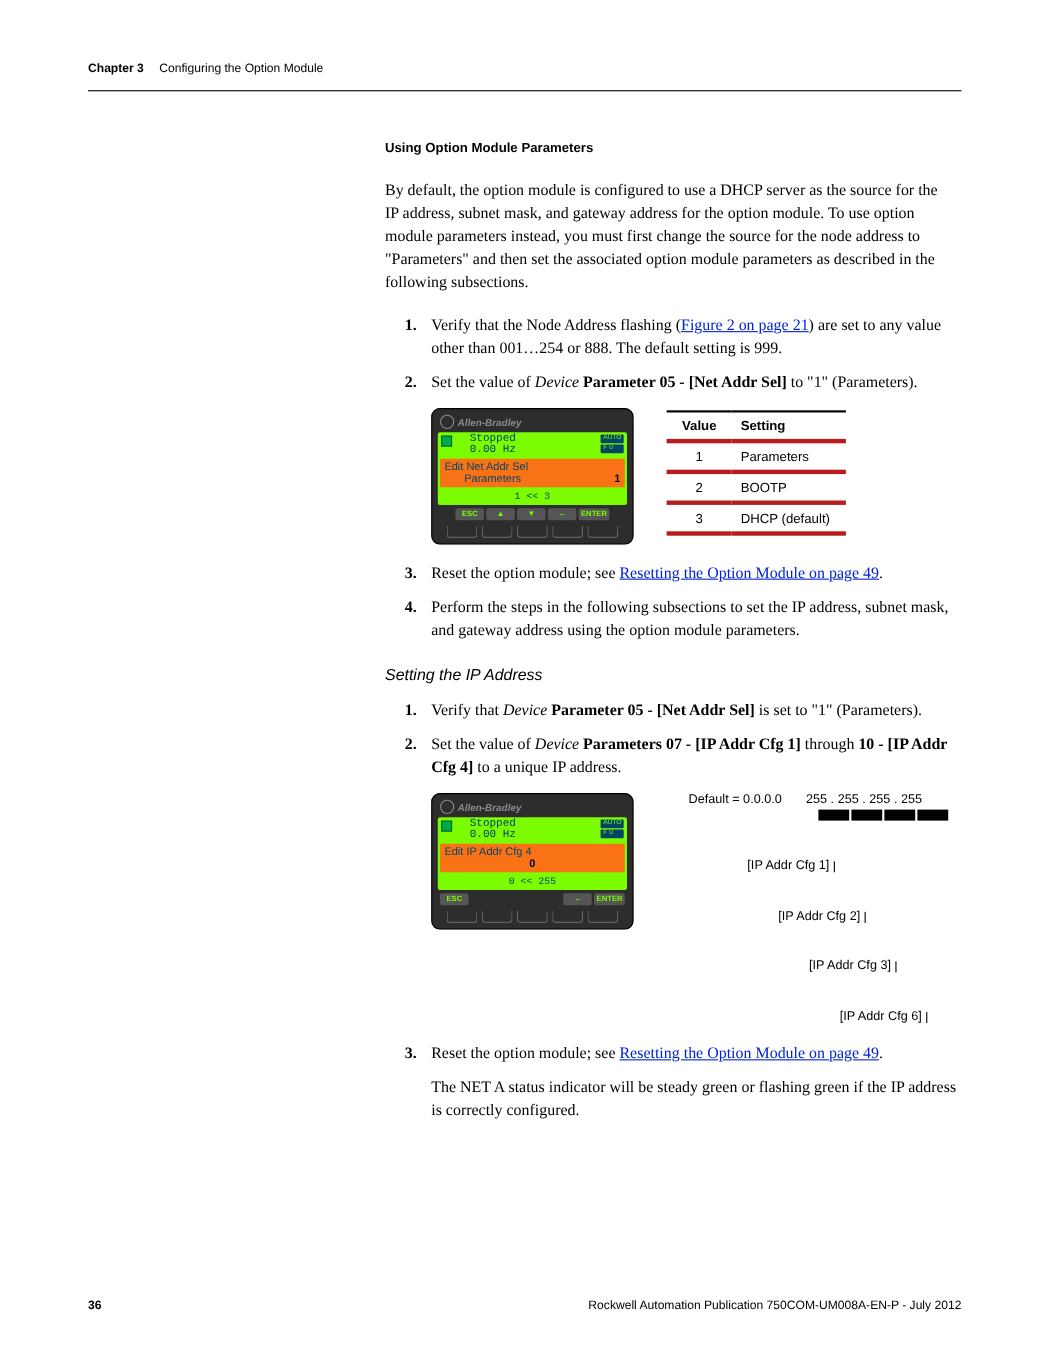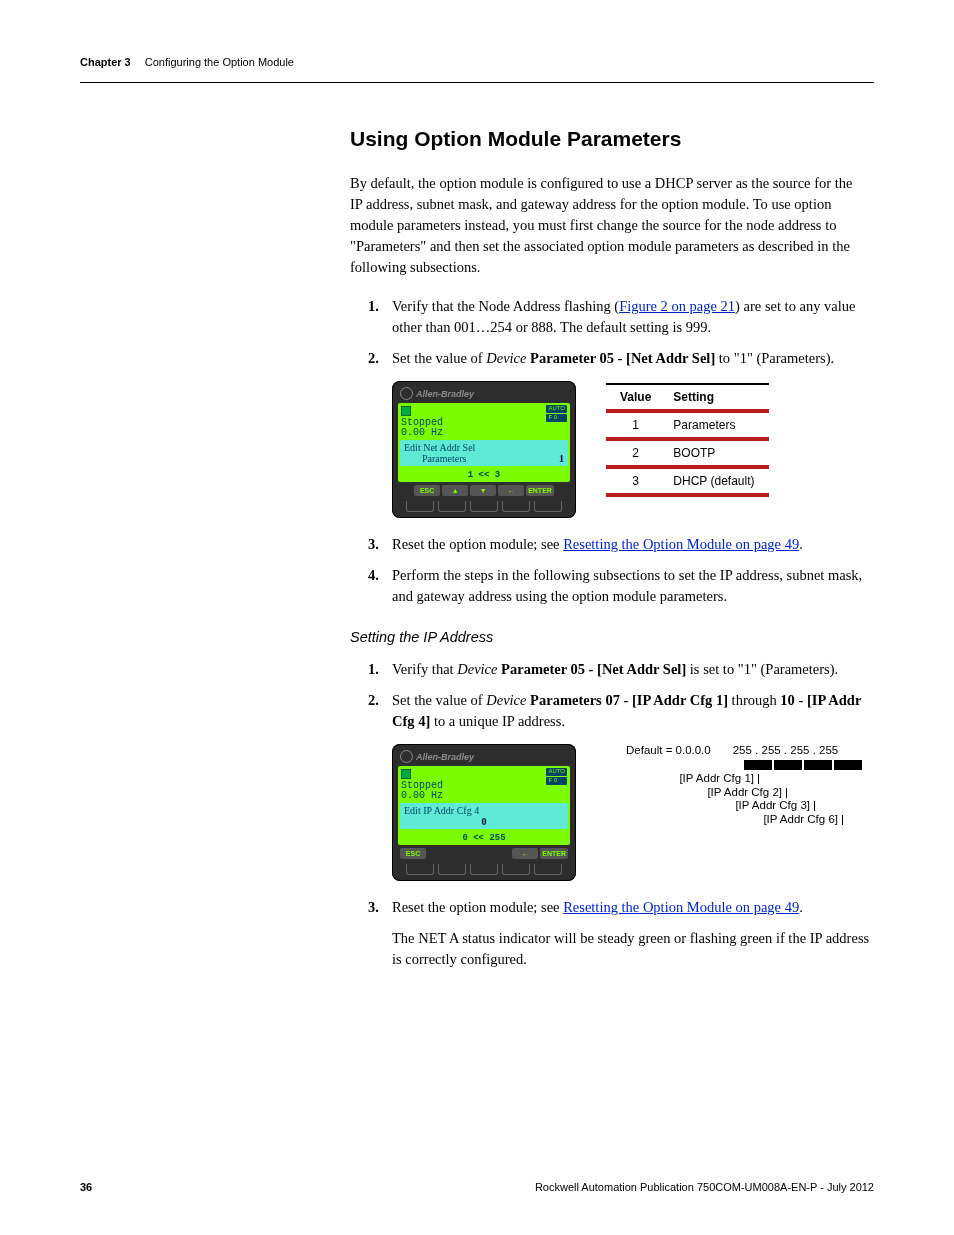--- a/index.html
+++ b/index.html
@@ -29,21 +29,21 @@
   }
   .header-chapter { font-weight: bold; }
   .header-title { font-weight: normal; }
   .content {
     margin-left: 270px;
     margin-top: 44px;
   }
   h2.section {
     font-family: Arial, Helvetica, sans-serif;
     font-weight: bold;
-    font-size: 21px;
+    font-size: 12px;
     margin: 0 0 22px 0;
   }
   p.body {
     font-size: 14.5px;
     line-height: 1.45;
     margin: 0 13px 18px 0;
   }
   h3.sub {
     font-family: Arial, Helvetica, sans-serif;
     font-style: italic;
@@ -98,33 +98,33 @@
   }
   .him-screen {
     background:#7CFC00;
     border-radius:2px;
     overflow:hidden;
   }
   .sc-row1 {
     display:flex; justify-content:space-between; align-items:flex-start;
     padding:2px 3px 0 3px;
   }
-  .sc-left { display:flex; align-items:flex-start; gap:2px;flex-direction:column;}
+  .sc-left { display:flex; align-items:flex-start; gap:16px;}
   .sc-sq { width:8px;height:8px;border:1px solid #063; background:#0a4; margin-top:1px;}
   .sc-txt { font-family:'Courier New',monospace; font-size:10px; color:#046; line-height:1.0;}
   .sc-badges { display:flex; flex-direction:column; gap:1px;}
   .sc-bd { font-size:6px; background:#046; color:#7CFC00; padding:0 2px; border-radius:1px; line-height:1.3;}
   .sc-panel {
-    background:#5eead4; margin:2px; padding:2px 4px;
-    font-family:Liberation Serif, serif; font-size:10px; color:#046;
+    background:#f97316; margin:2px; padding:2px 4px;
+    font-family:Liberation Sans, sans-serif; font-size:10px; color:#046;
     border-radius:1px;
   }
   .sc-panel-row { display:flex; justify-content:space-between; }
   .sc-bold { font-weight:bold; color:#003; }
-  .sc-nav { text-align:center; font-family:'Courier New',monospace; font-size:9px; color:#046; padding:2px 0;font-weight:bold;}
+  .sc-nav { text-align:center; font-family:'Courier New',monospace; font-size:9px; color:#046; padding:2px 0;}
   .him-btns {
     display:flex; gap:2px; padding:3px 0 1px 0; justify-content:center;
   }
   .him-btn {
     background:#555; color:#7CFC00; font-size:7px; font-weight:bold;
     padding:2px 2px; border-radius:2px; min-width:22px; text-align:center;
     line-height:1;
   }
   .him-keys {
     display:flex; gap:4px; justify-content:center; padding:4px 2px 2px 2px;
@@ -149,21 +149,21 @@
   
   .ip-diag {
     font-family: Arial, Helvetica, sans-serif;
     font-size: 11.5px;
     padding-left: 20px;
     line-height:1.2;
   }
   .ip-top { display:flex; gap:22px; }
   .ip-ticks { display:flex; gap:2px; margin-left:0;}
   .ip-ticks span { display:inline-block; width:28px; text-align:center;}
-  .ip-lab-row { display:flex; align-items:center; gap:4px;}
+  .ip-lab-row { display:flex; align-items:center; gap:4px;margin-top:32px;}
   .ip-lab { text-align:right; display:inline-block;}
   .tick-short { display:inline-block;width:1px;height:10px;background:#000;vertical-align:middle;}
   
   .footer {
     position:absolute; bottom:42px; left:80px; right:80px;
     display:flex; justify-content:space-between;
     font-family: Arial, Helvetica, sans-serif; font-size:11px;
   }
   .footer .pg { font-weight:bold; }
 </style>

